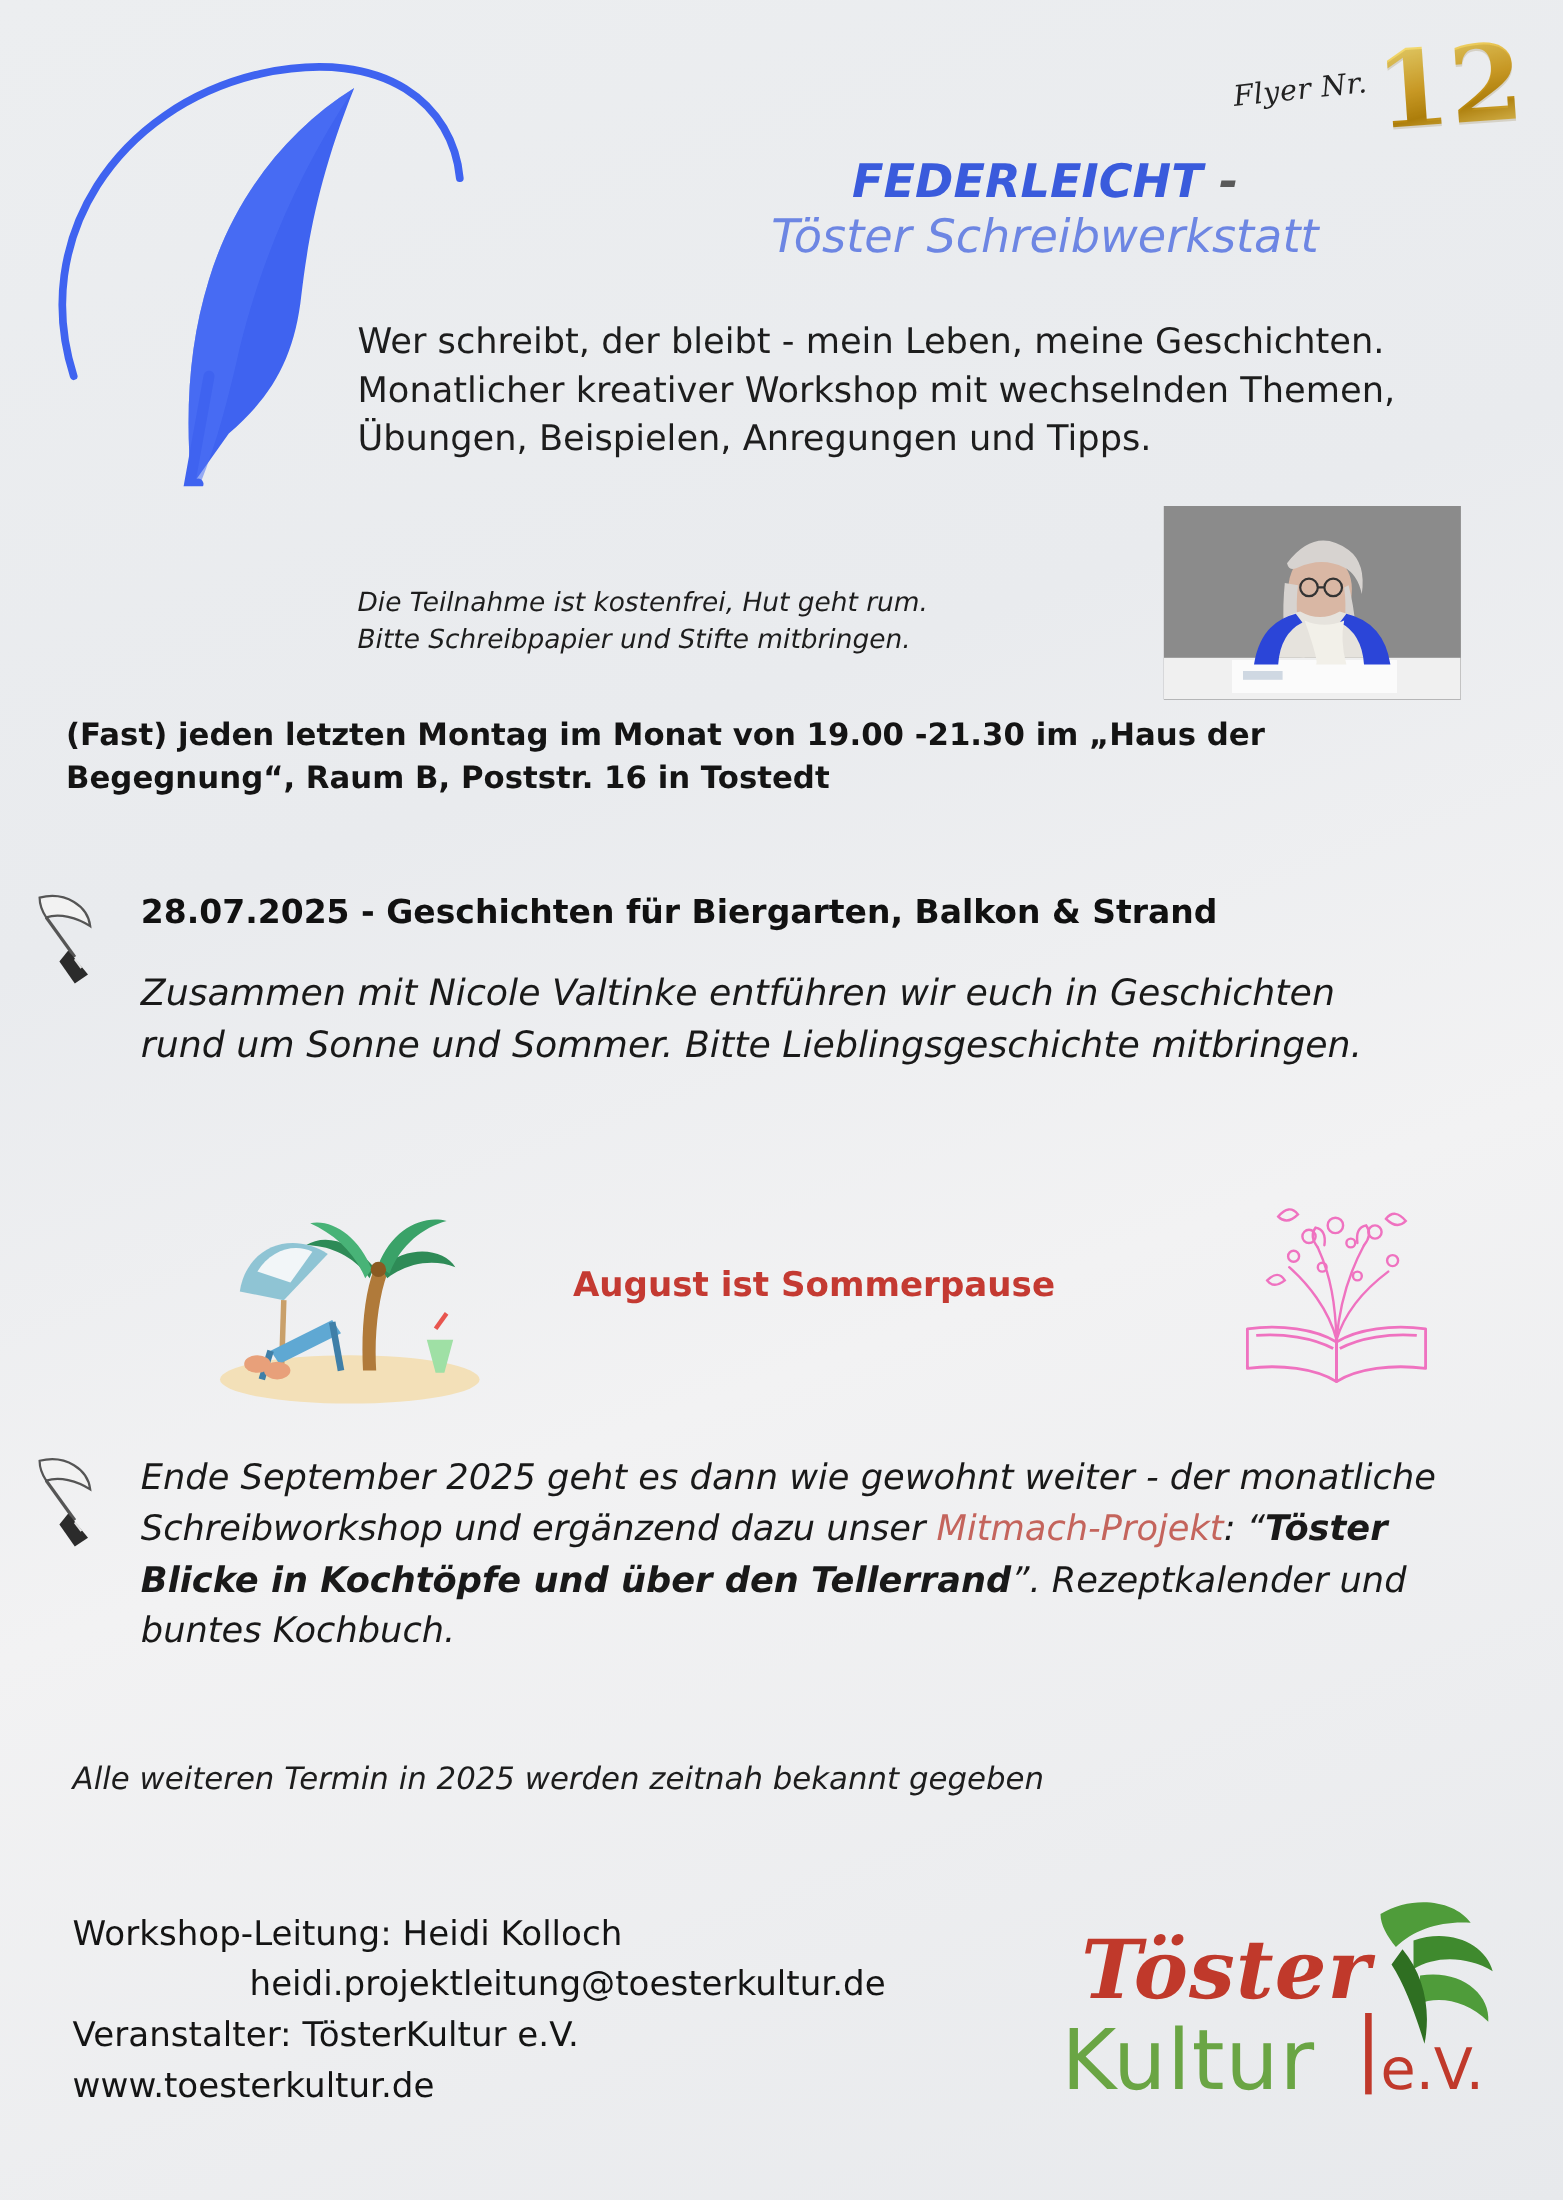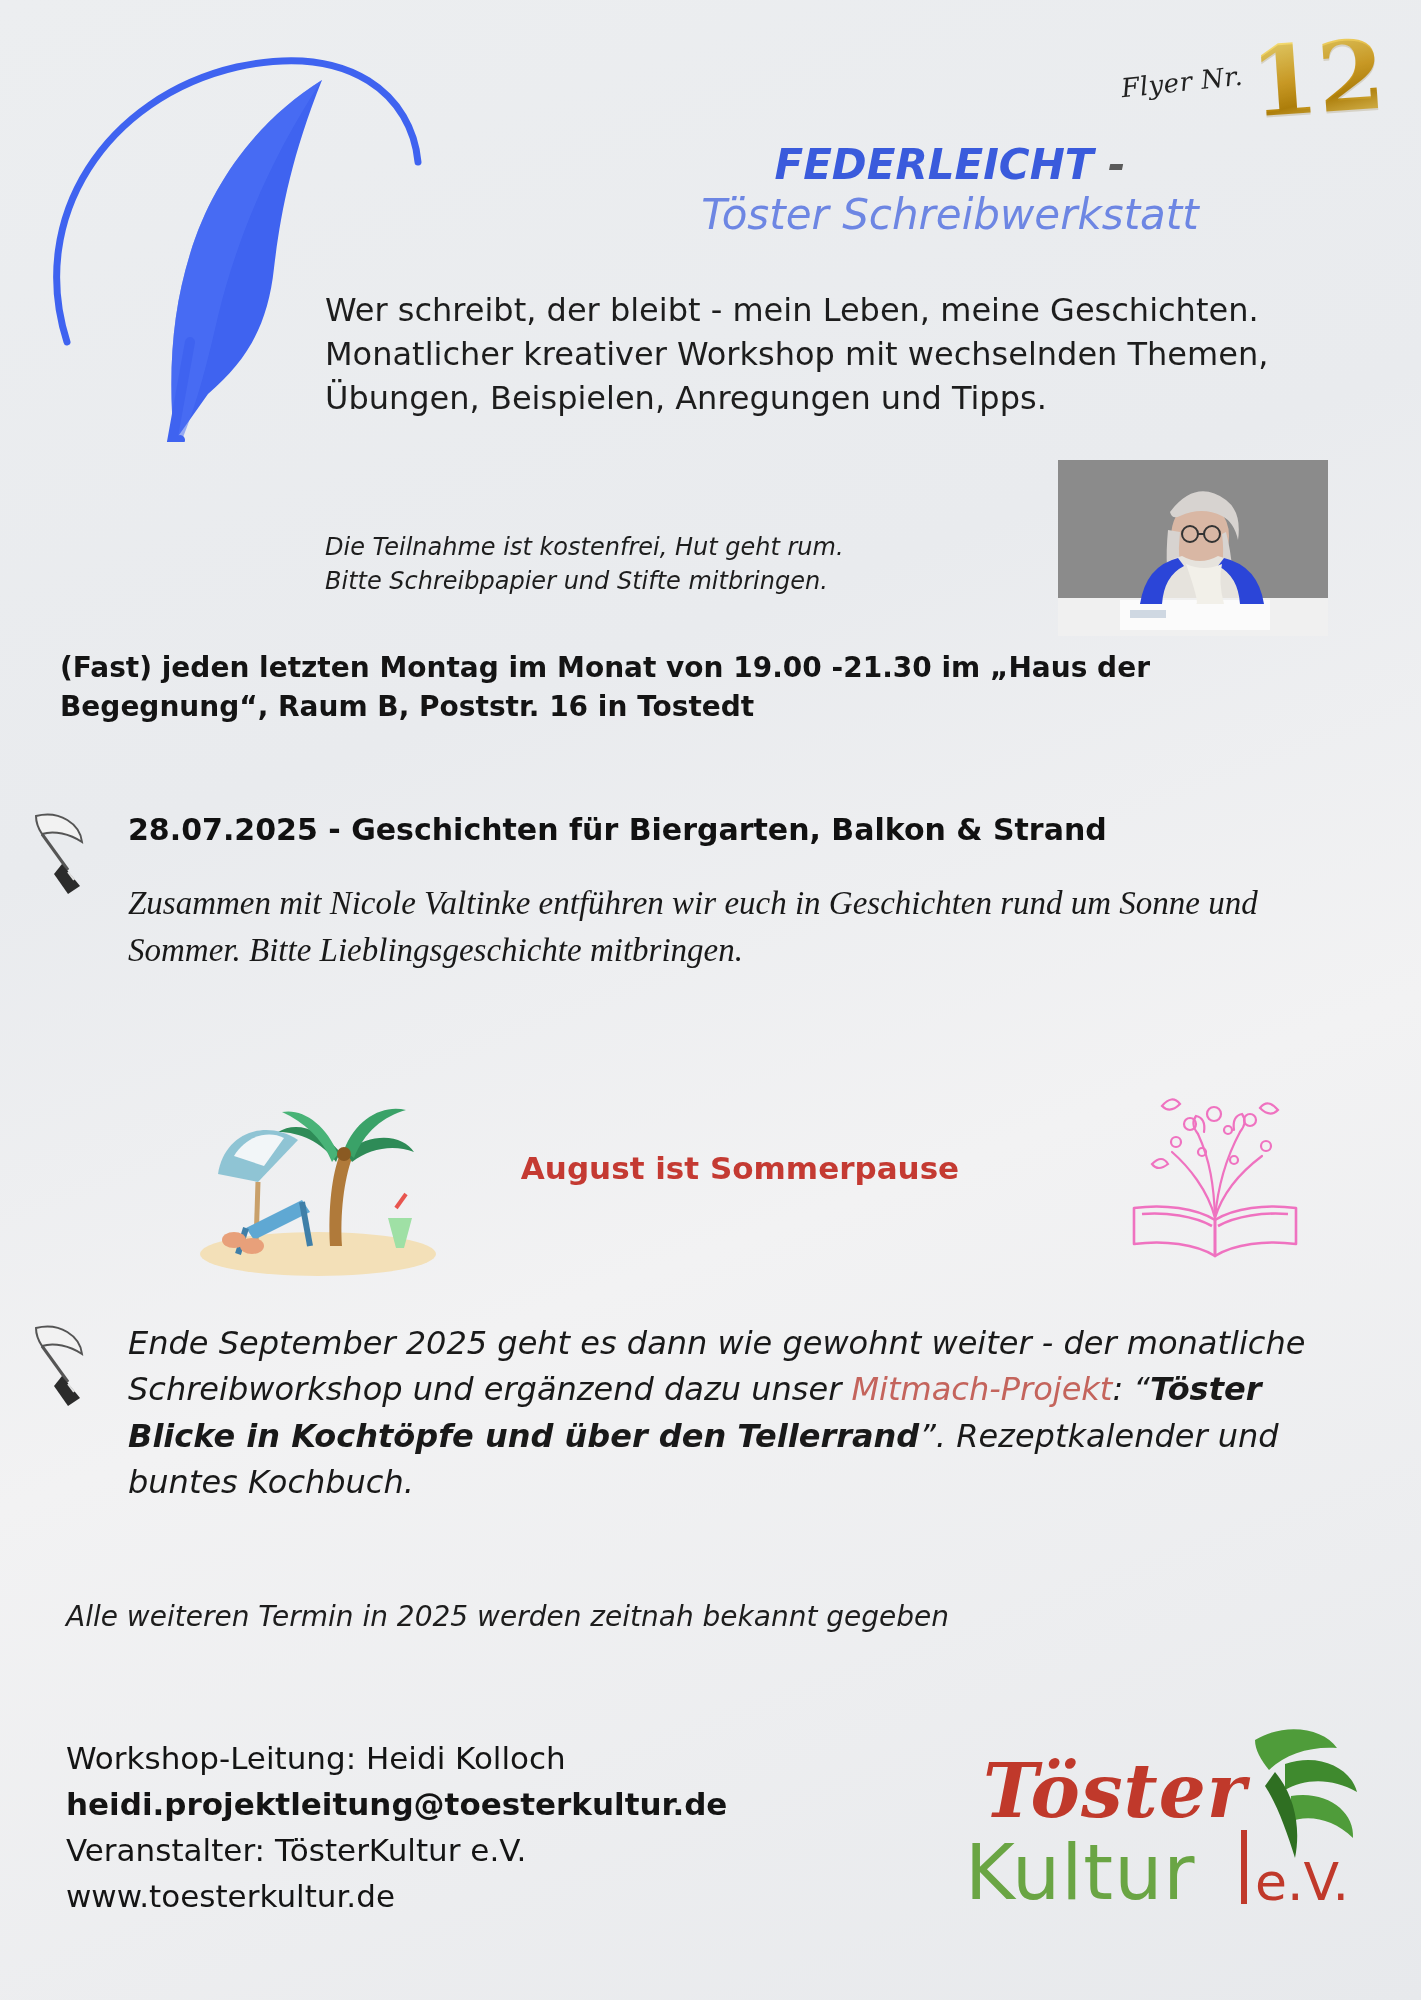--- a/index.html
+++ b/index.html
@@ -141,21 +141,20 @@
   }
   .evt-text {
     position: absolute;
     left: 128px;
     top: 880px;
     width: 1150px;
     font-size: 33px;
     font-style: italic;
     line-height: 1.42;
     color: #191919;
-    font-family: Liberation Serif, serif;
   }
 
   .pen-small-1 { position: absolute; left: 24px; top: 808px; width: 72px; height: 92px; }
   .pen-small-2 { position: absolute; left: 24px; top: 1320px; width: 72px; height: 92px; }
 
   
   .beach { position: absolute; left: 198px; top: 1078px; width: 250px; height: 200px; }
   .sommerpause {
     position: absolute;
     left: 460px;
@@ -194,21 +193,21 @@
   }
   .contact {
     position: absolute;
     left: 66px;
     top: 1736px;
     width: 900px;
     font-size: 31px;
     line-height: 1.48;
     color: #141414;
   }
-  .contact .mail { font-weight: bold; }
+  .contact .mail { font-weight: normal; text-align: center; }
 
   
   .logo {
     position: absolute;
     right: 46px;
     bottom: 58px;
     width: 420px;
     height: 230px;
   }
   .logo .toester {

